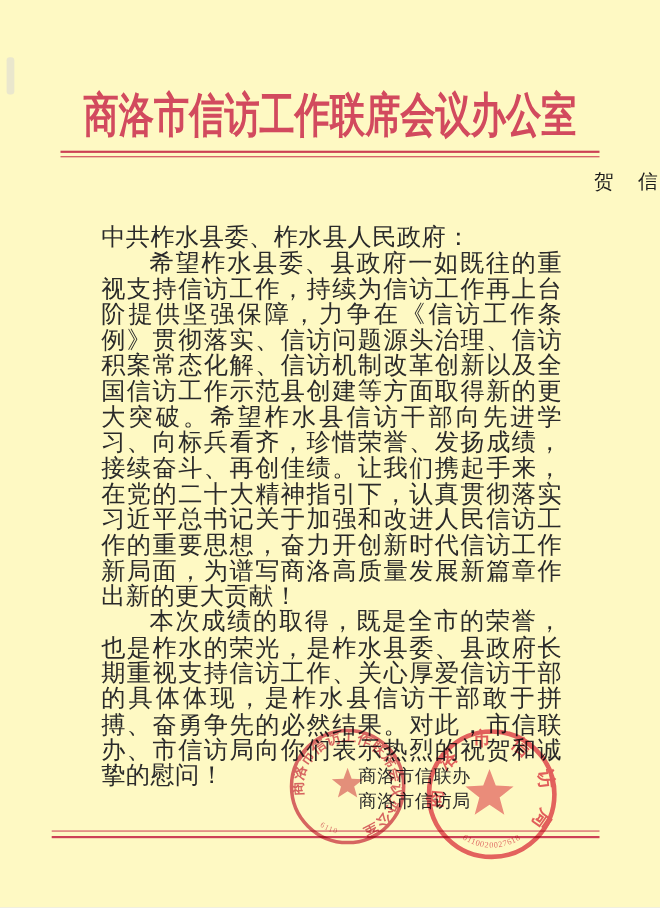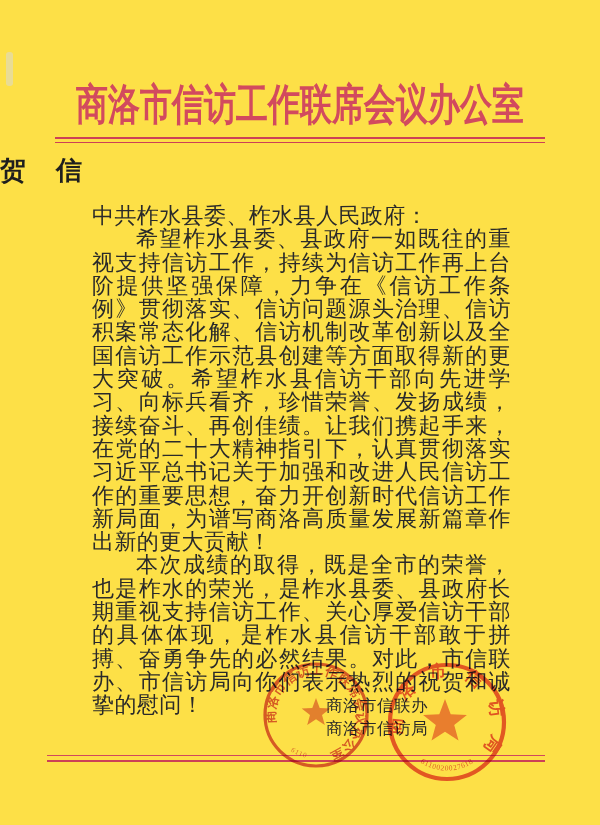--- a/index.html
+++ b/index.html
@@ -1,20 +1,20 @@
 <!DOCTYPE html>
 <html><head>
 <meta charset="utf-8">
 <style>
   html,body{margin:0;padding:0;background:#e8e8e8;}
   .page{
     position:relative;
     width:600px;height:825px;
     margin:0 auto;
-    background:#fde047;
+    background:#fef9c3;
     overflow:hidden;
     font-family:"Liberation Serif","DejaVu Serif",serif;
     color:#2a2a2a;
   }
   .scan-smudge{
     position:absolute;left:6px;top:52px;width:7px;height:34px;
     background:#d8d8d6;opacity:.55;border-radius:3px;
   }
   .letterhead{
     position:absolute;top:76px;left:0;right:0;
@@ -26,22 +26,22 @@
     transform-origin:center top;
     white-space:nowrap;
   }
   .header-rule{
     position:absolute;top:137px;left:55px;width:490px;height:3px;
     border-top:2.5px solid #cc4156;
     border-bottom:1.2px solid #cc4156;
   }
   .doc-title{
     position:absolute;top:153px;left:0;right:0;
-    text-align:left;
-    font-size:26px;font-weight:bold;color:#1e1e1e;
+    text-align:right;
+    font-size:18px;font-weight:normal;color:#1e1e1e;
     letter-spacing:2px;
   }
   .body-text{
     position:absolute;top:204px;left:92px;width:419px;
     font-size:22px;line-height:23.3px;
     text-align:justify;text-justify:inter-character;
     letter-spacing:.4px;
   }
   .body-text p{margin:0;text-indent:2em;}
   .body-text .salutation{text-indent:0;}

